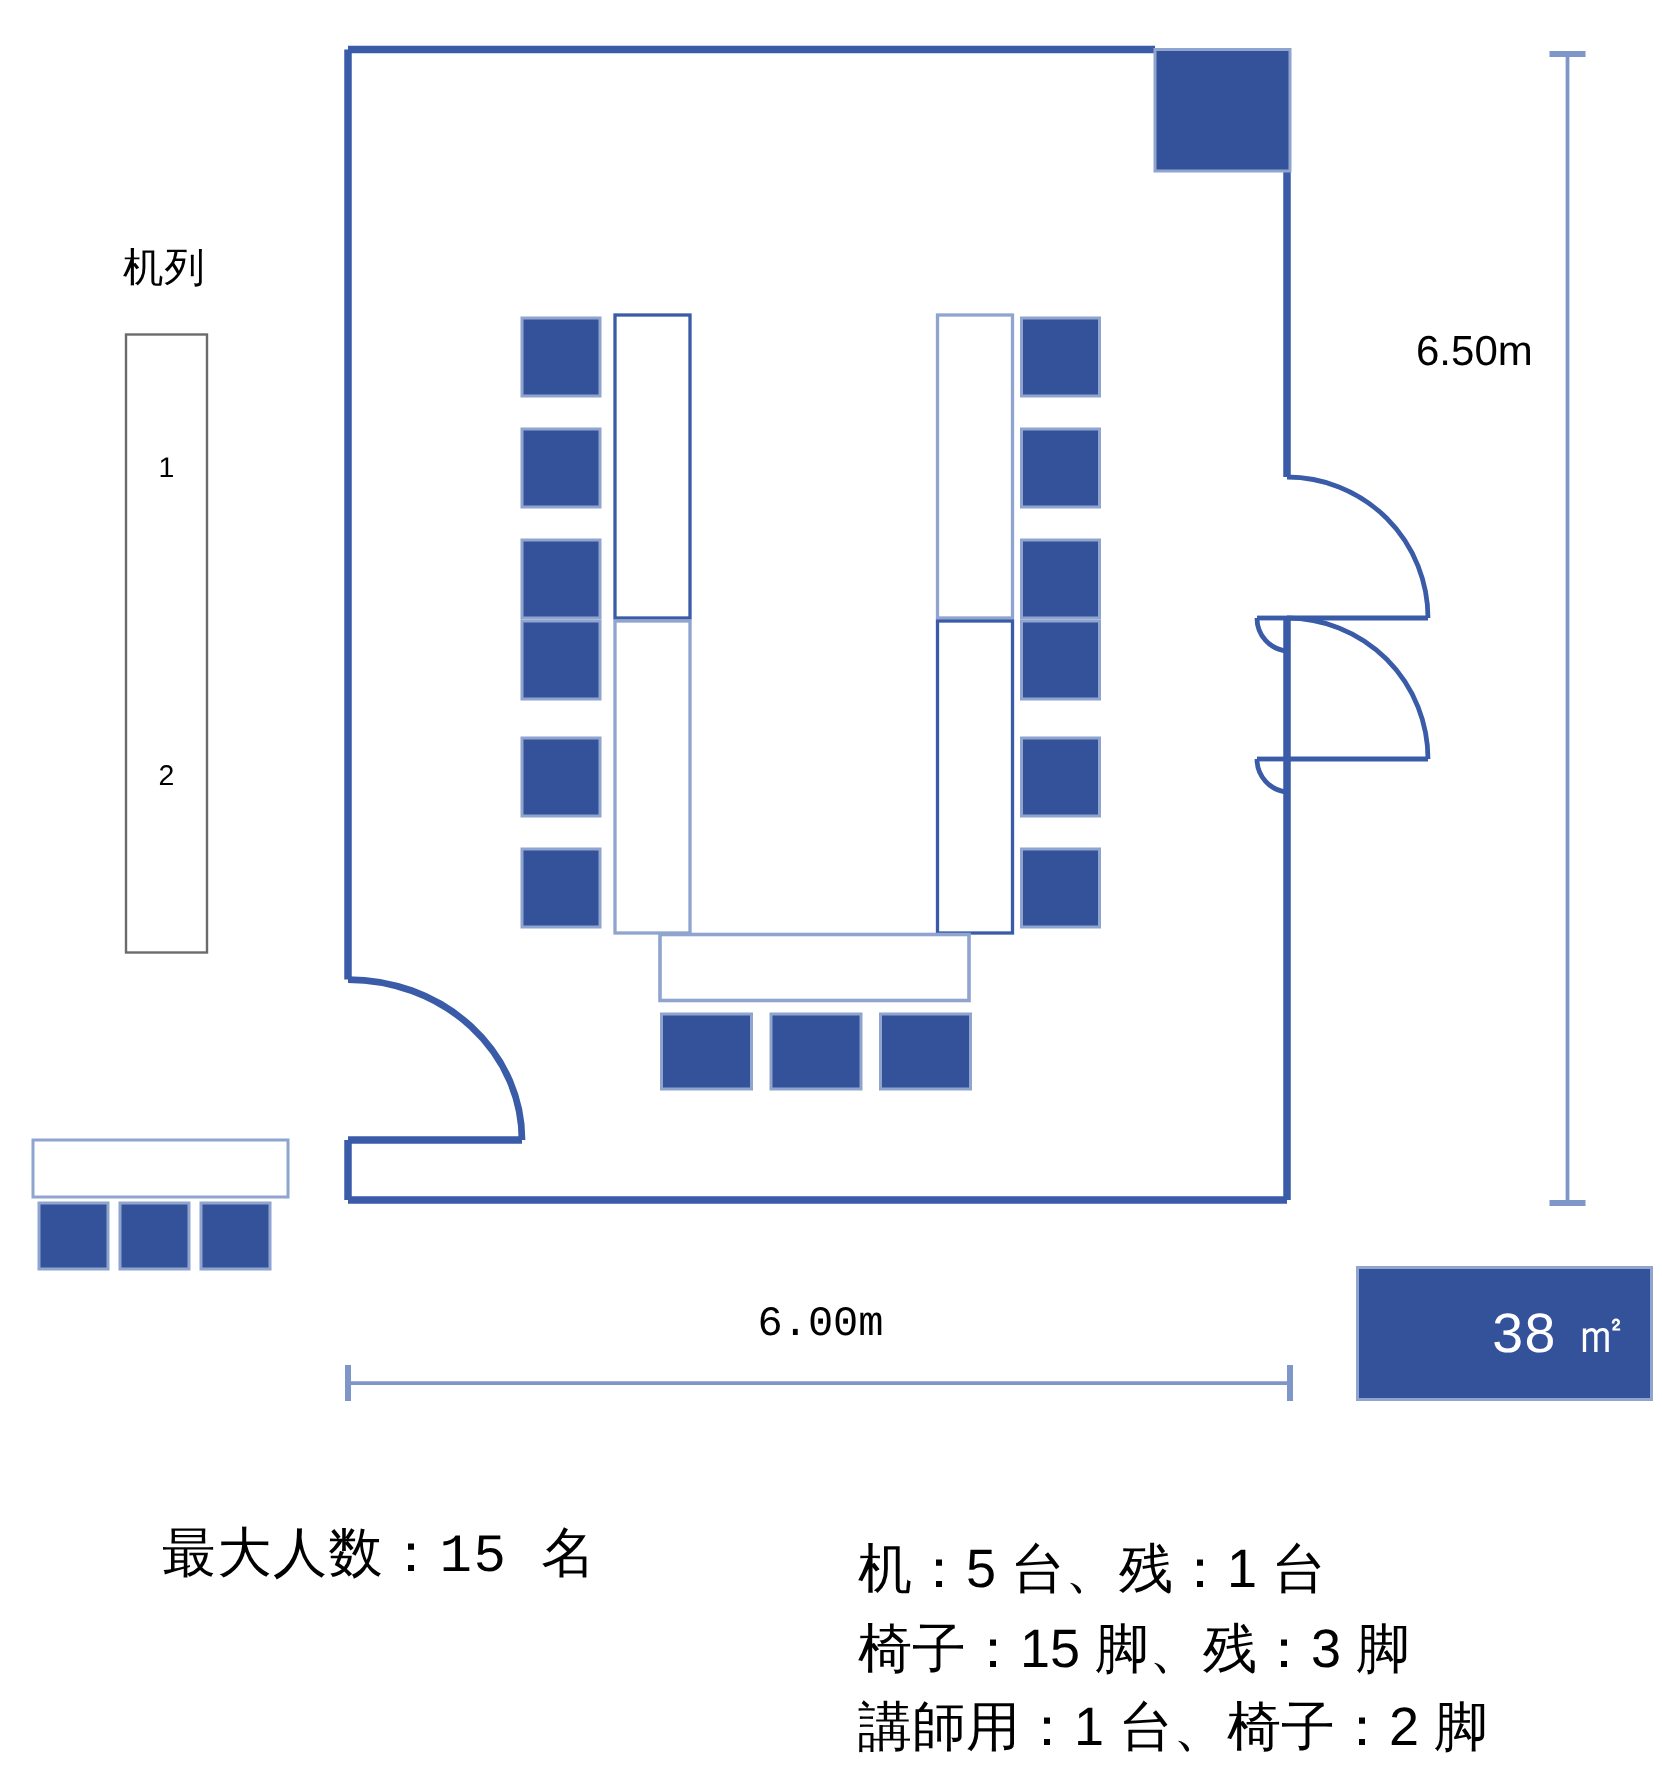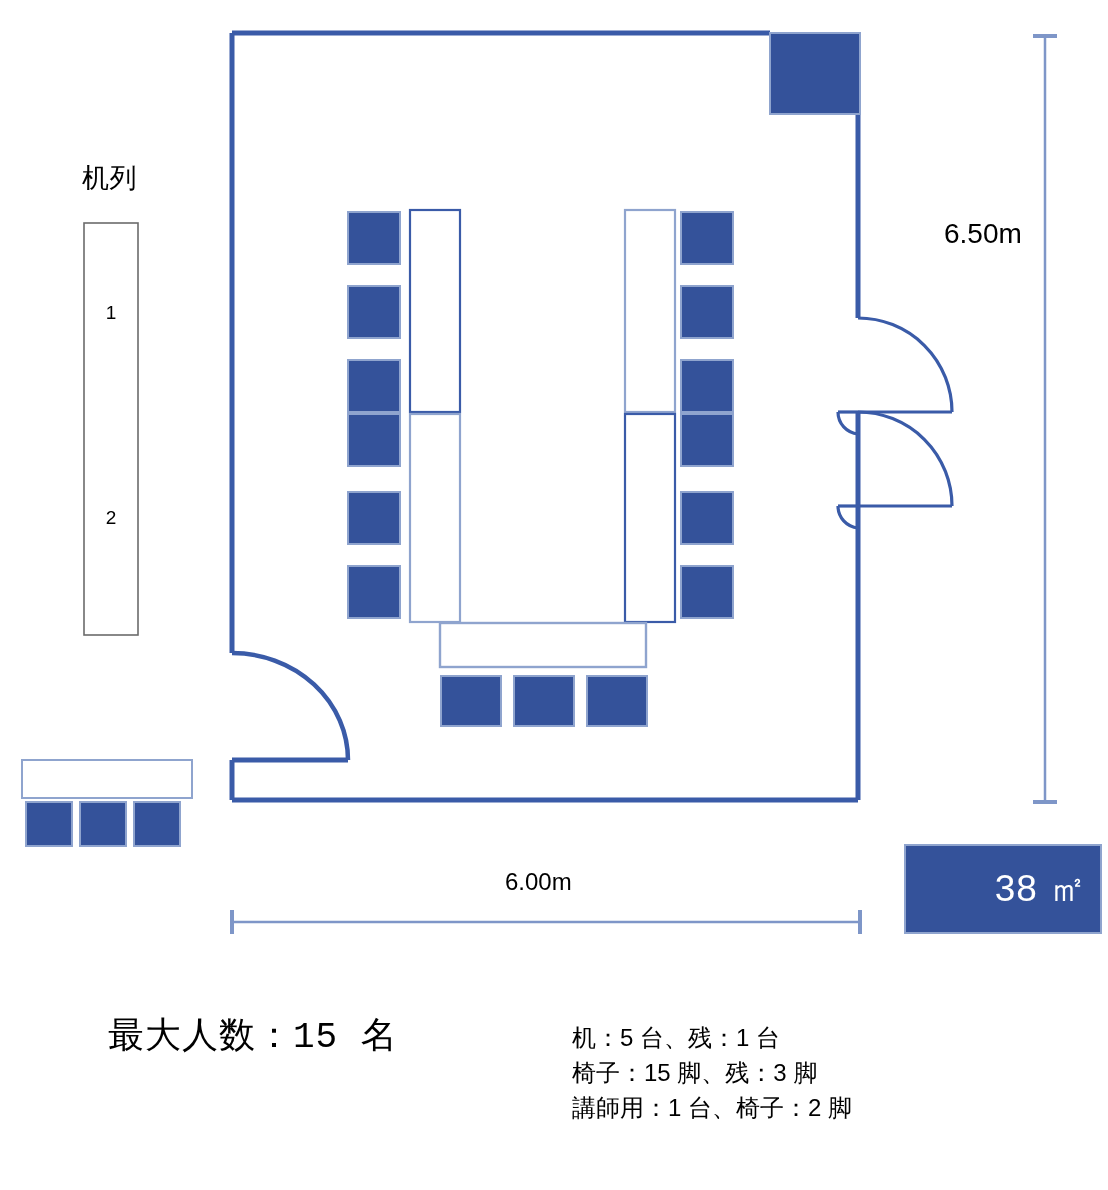--- a/index.html
+++ b/index.html
@@ -43,21 +43,22 @@
     width: 46px;
   }
   .row-num-1 { left: 88px; top: 303px; }
   .row-num-2 { left: 88px; top: 508px; }
   .dim-v {
     left: 944px; top: 220px;
     font-size: 28px;
   }
   .dim-h {
     left: 505px; top: 870px;
-    font-size: 24px;
+    font-size: 28px;
+    font-family: Liberation Mono, monospace;
   }
   .desk-size {
     left: 16px; top: 862px;
     font-size: 30px;
     line-height: 1.22;
   }
   .area-value {
     position: absolute;
     left: 905px; top: 845px;
     width: 196px; height: 88px;
@@ -70,21 +71,21 @@
     margin-left: 38px;
   }
   .footer-left {
     left: 108px; top: 1020px;
     font-size: 36px;
     letter-spacing: 1px;
     font-family: Liberation Mono, monospace;
   }
   .footer-right {
     left: 572px; top: 1020px;
-    font-size: 24px;
+    font-size: 36px;
     line-height: 1.46;
   }
 </style>
 </head>
 <body>
 
 <div id="stage">
 
   <svg class="floorplan-svg" viewBox="0 0 1108 1190" xmlns="http://www.w3.org/2000/svg">
 

